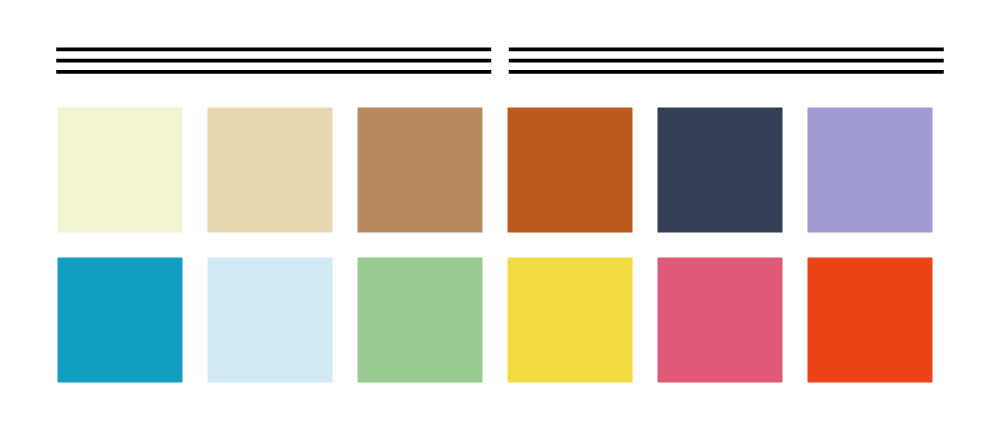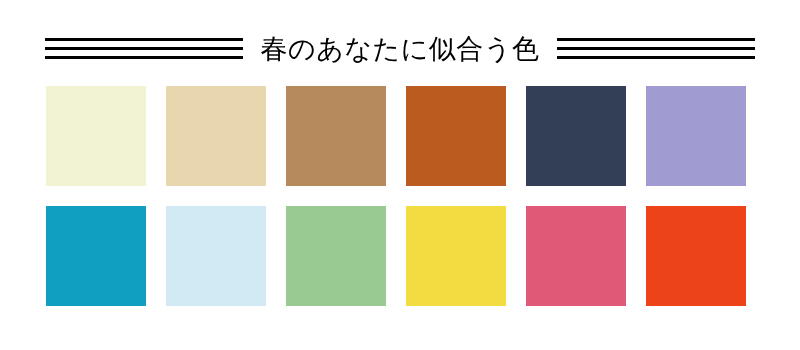--- a/index.html
+++ b/index.html
@@ -90,21 +90,20 @@
 <div class="poster">
 
   <div class="title-band">
 
     <div class="rule-stack">
       <div class="rule" style="background-color: rgb(0, 0, 0);"></div>
       <div class="rule" style="background-color: rgb(0, 0, 0);"></div>
       <div class="rule" style="background-color: rgb(0, 0, 0);"></div>
     </div>
 
-    <div class="title-text">春のあなたに似合う色</div>
 
     <div class="rule-stack">
       <div class="rule" style="background-color: rgb(0, 0, 0);"></div>
       <div class="rule" style="background-color: rgb(0, 0, 0);"></div>
       <div class="rule" style="background-color: rgb(0, 0, 0);"></div>
     </div>
 
   </div>
 
   <div class="palette">

